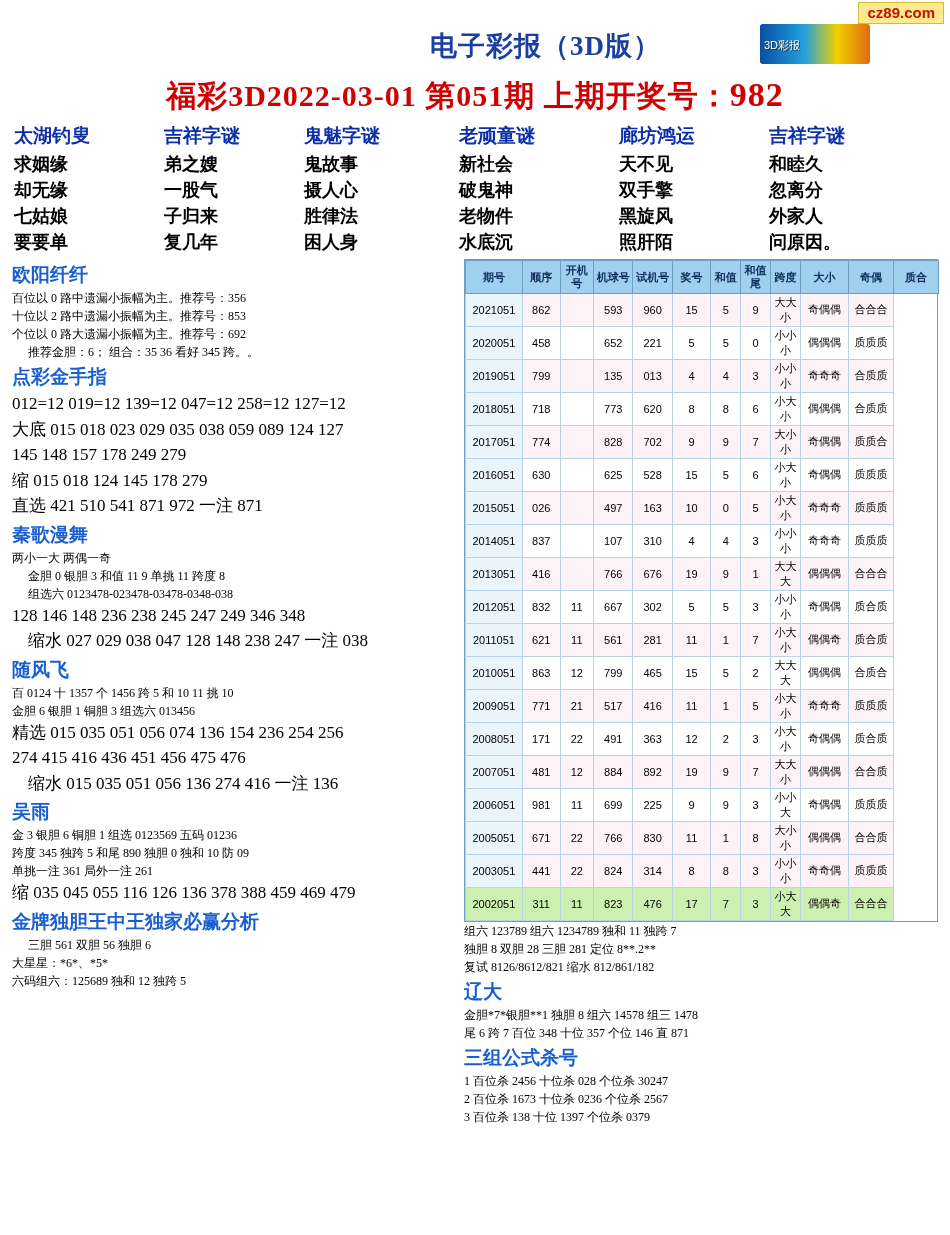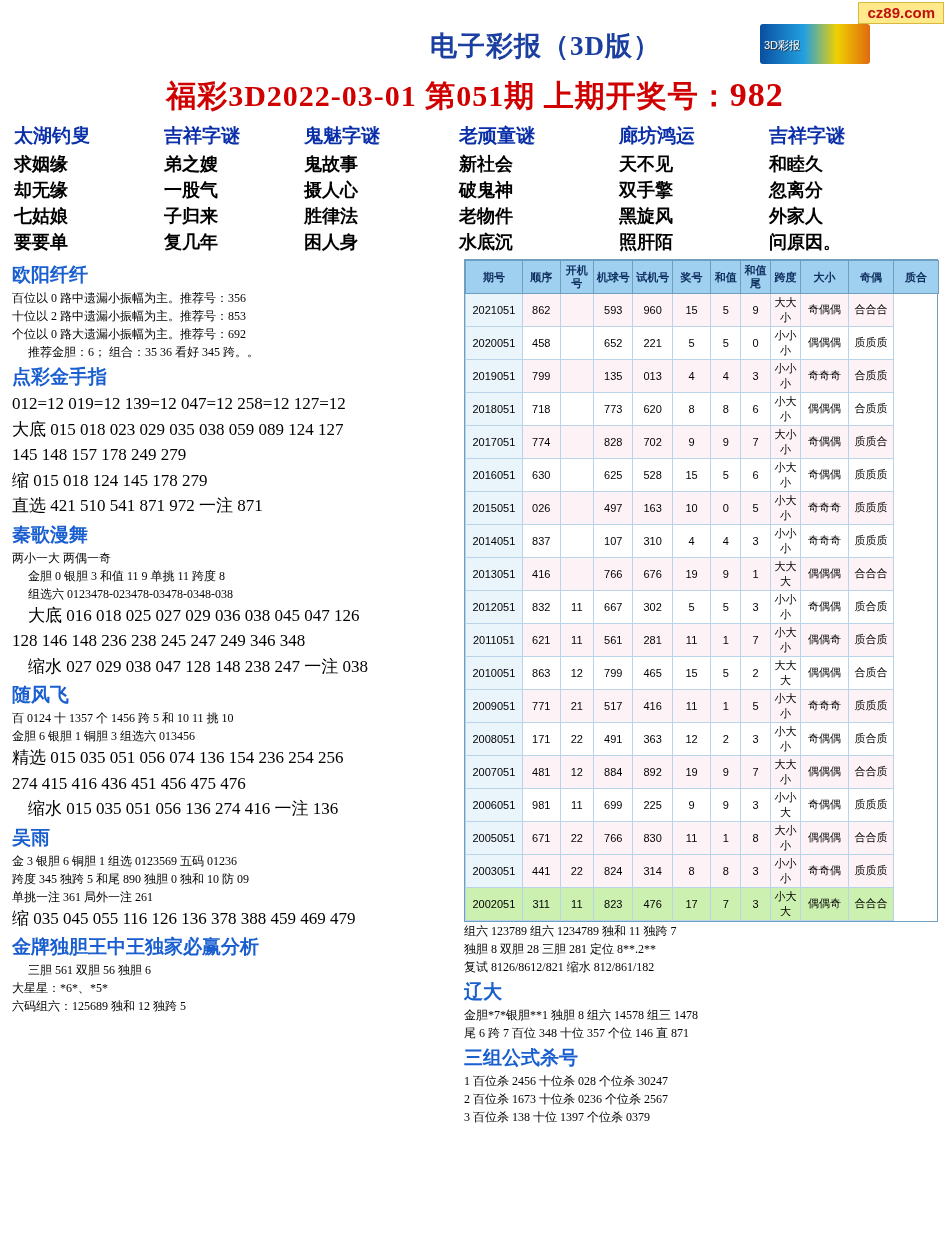--- a/index.html
+++ b/index.html
@@ -176,21 +176,20 @@
       <div class="ln sm">145 148 157 178 249 279</div>
       <div class="ln sm">缩 015 018 124 145 178 279</div>
       <div class="ln sm">直选 421 510 541 871 972 一注 871</div>
     </div>
 
     <div>
       <div class="sec-title">秦歌漫舞</div>
       <div class="ln">两小一大 两偶一奇</div>
       <div class="ln ind">金胆 0 银胆 3 和值 11 9 单挑 11 跨度 8</div>
       <div class="ln ind">组选六 0123478-023478-03478-0348-038</div>
-      <div class="ln ind sm">大底 016 018 025 027 029 036 038 045 047 126</div>
       <div class="ln sm">128 146 148 236 238 245 247 249 346 348</div>
       <div class="ln ind sm">缩水 027 029 038 047 128 148 238 247 一注 038</div>
     </div>
 
     <div>
       <div class="sec-title">随风飞</div>
       <div class="ln">百 0124 十 1357 个 1456 跨 5 和 10 11 挑 10</div>
       <div class="ln">金胆 6 银胆 1 铜胆 3 组选六 013456</div>
       <div class="ln sm">精选 015 035 051 056 074 136 154 236 254 256</div>
       <div class="ln sm">274 415 416 436 451 456 475 476</div>

